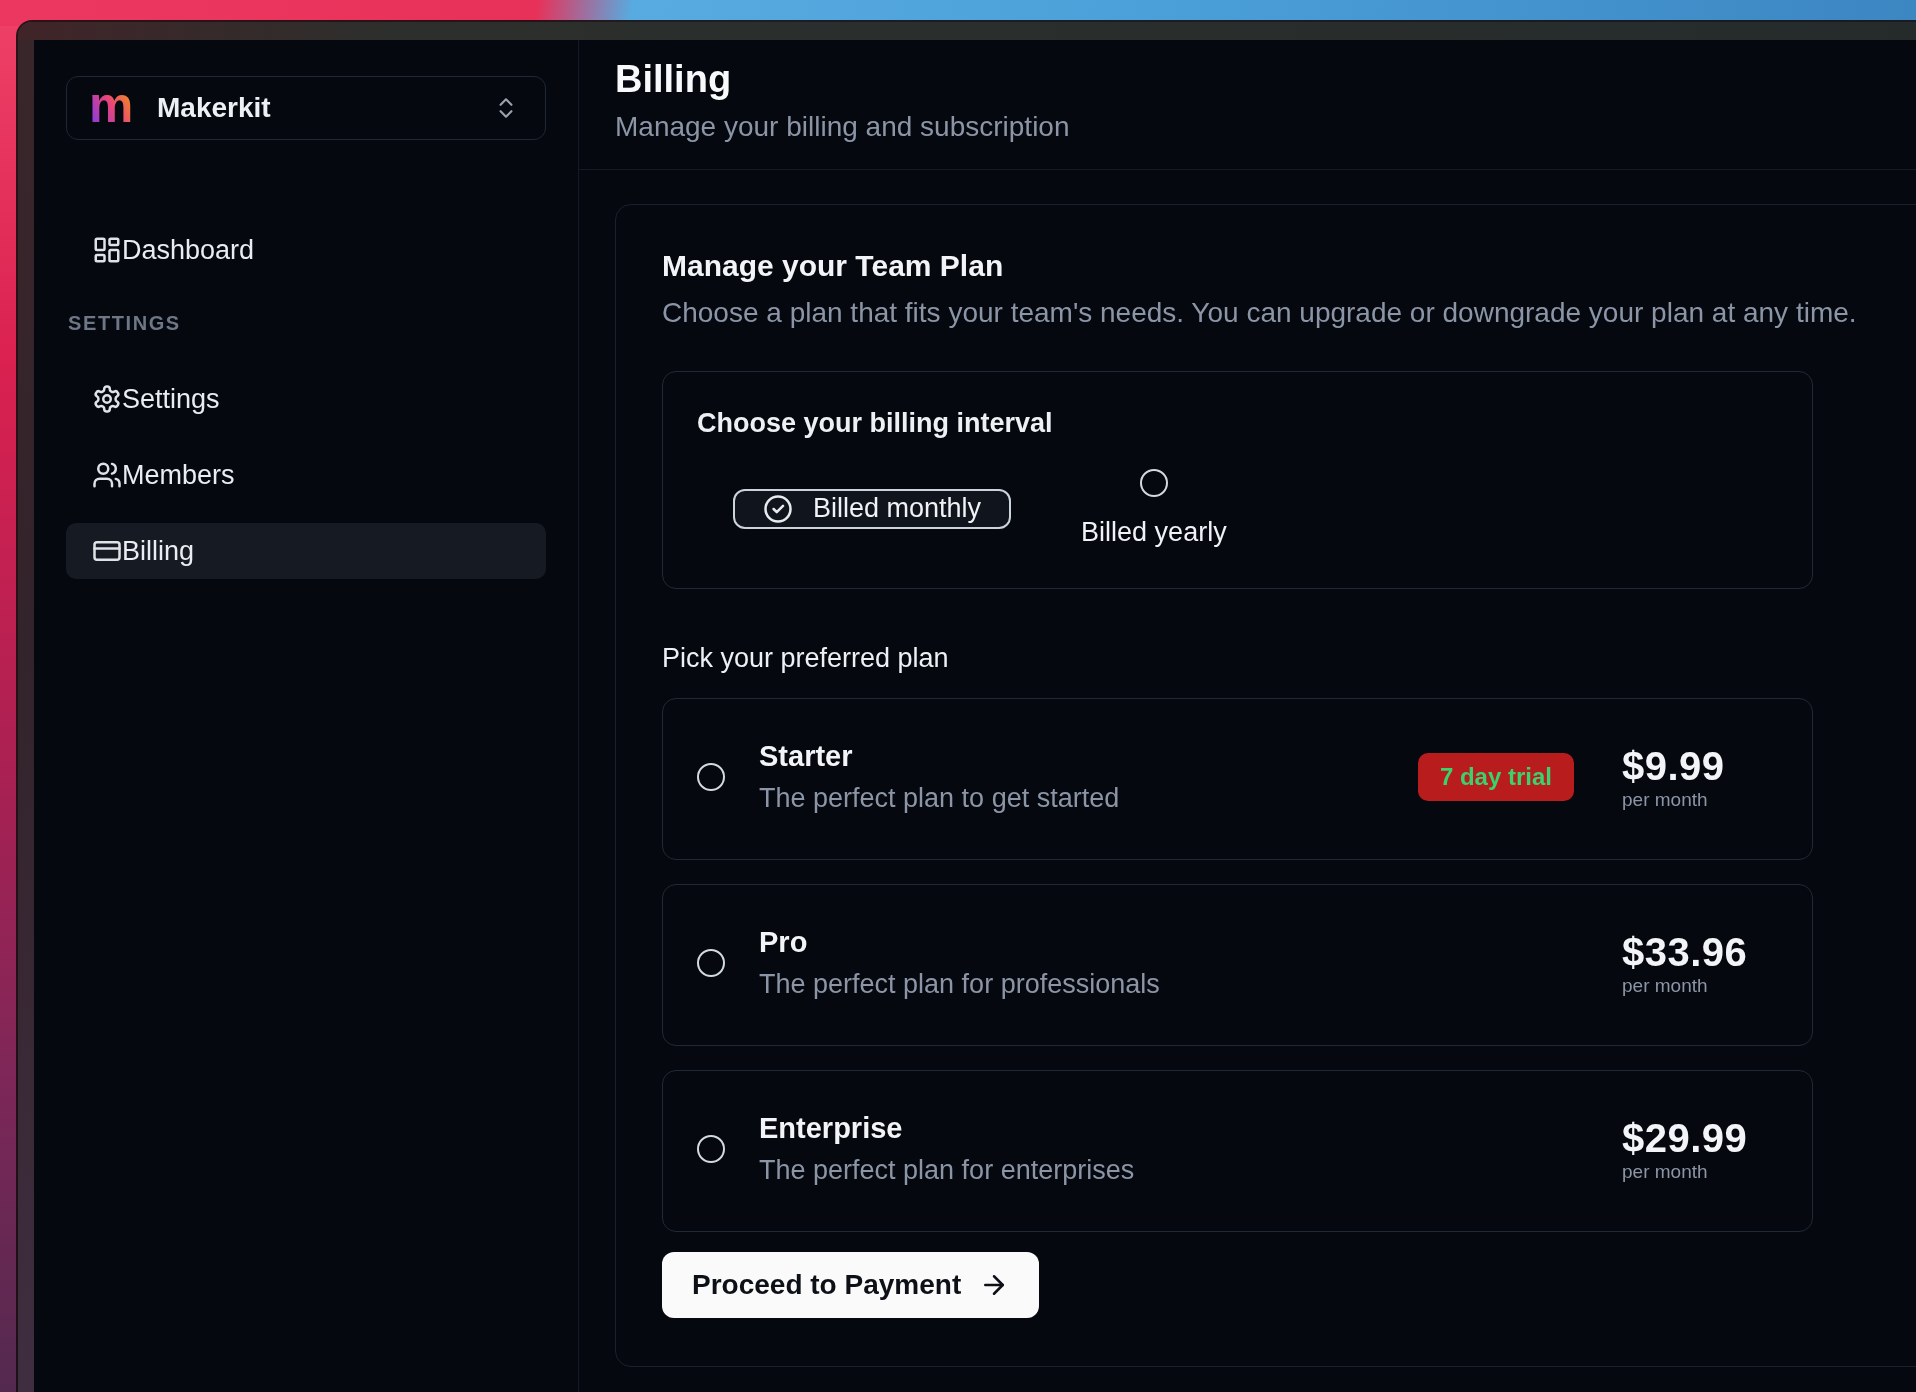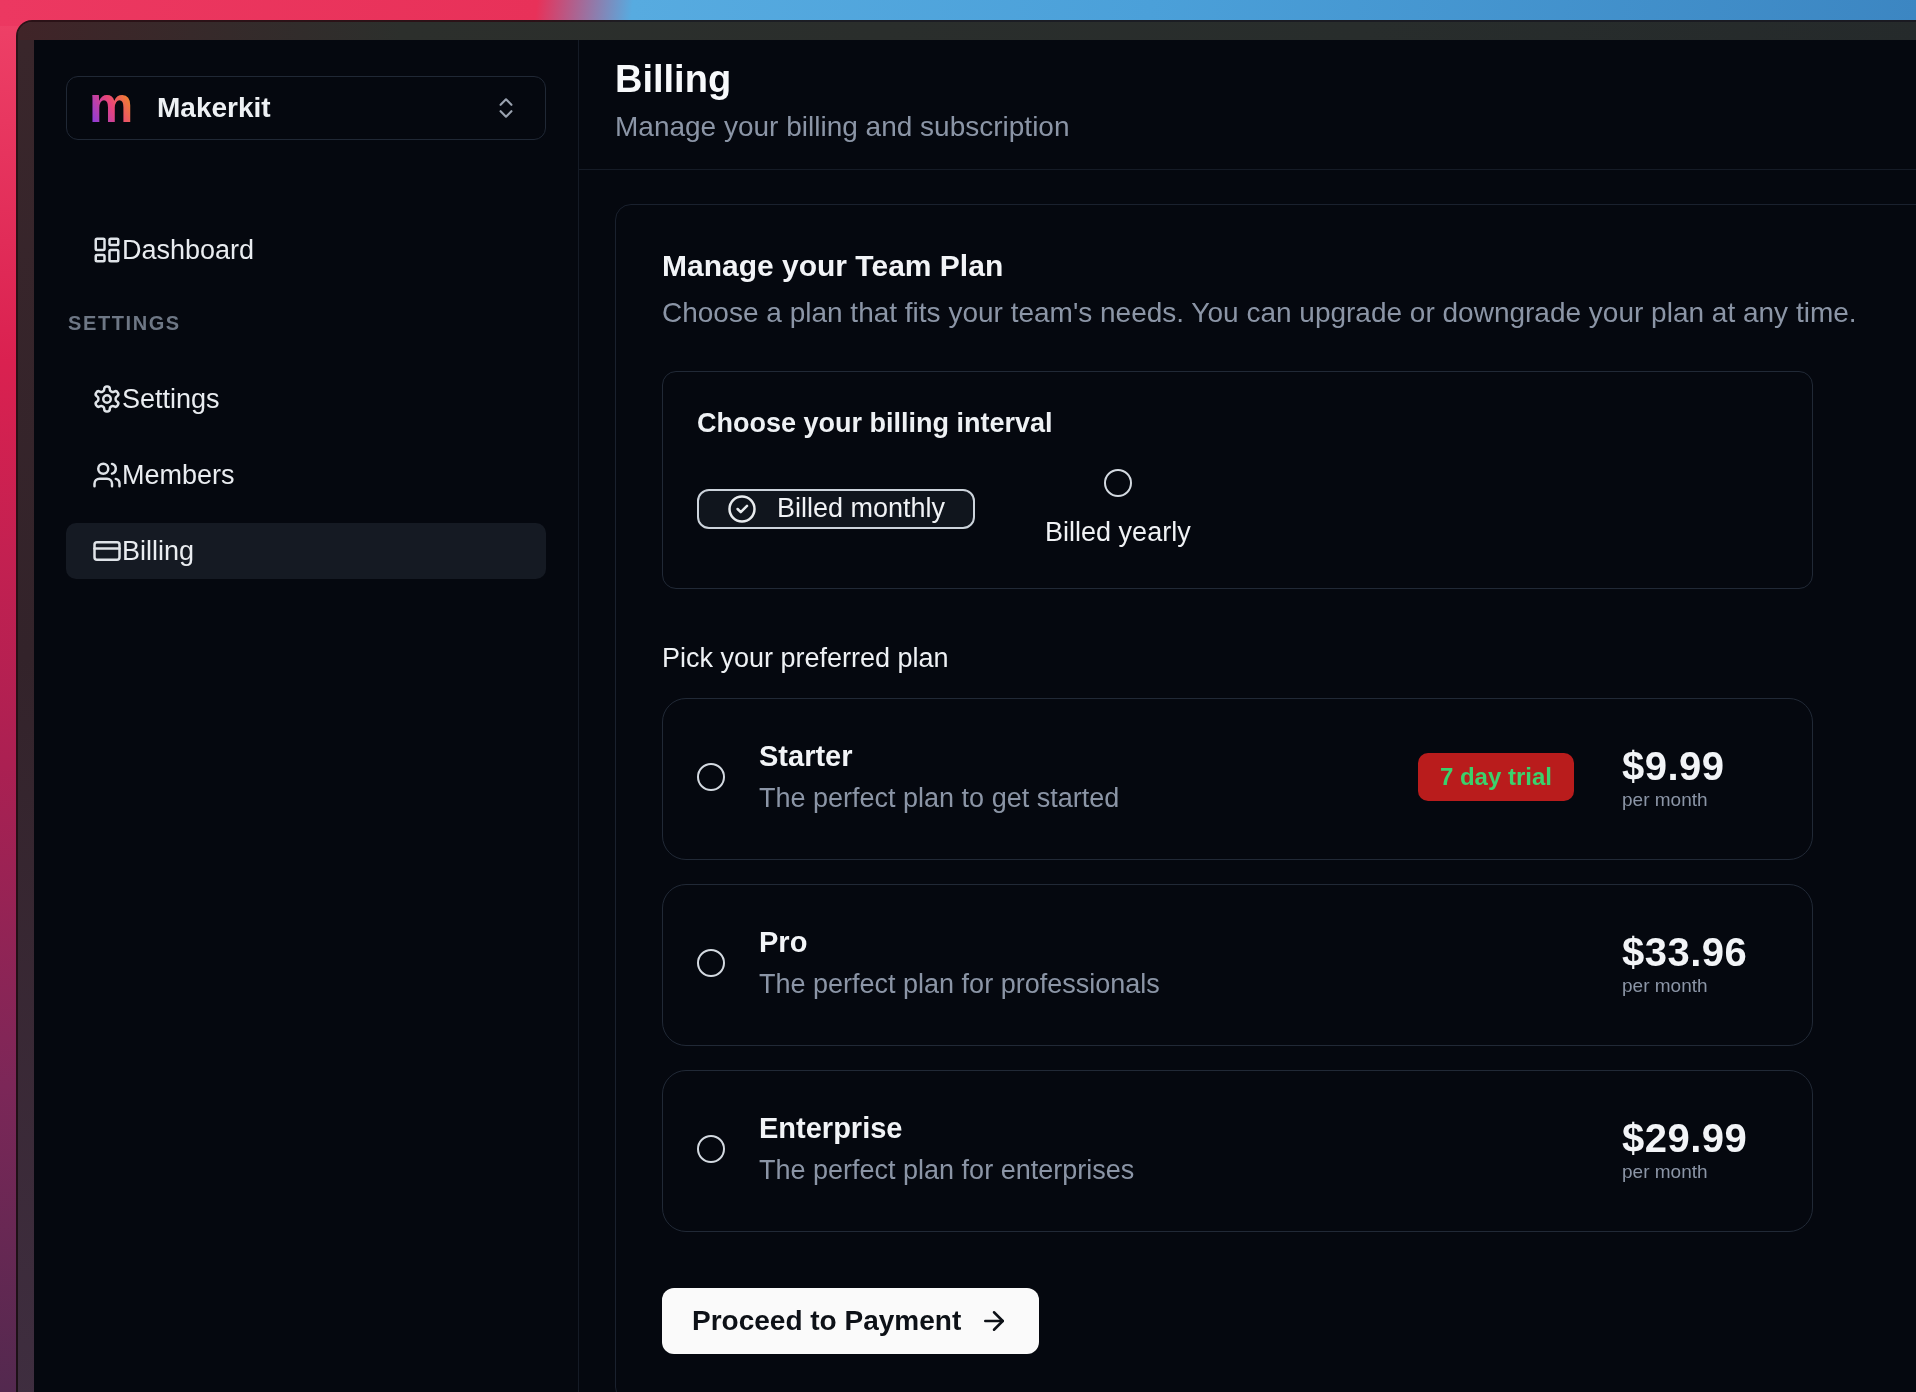--- a/index.html
+++ b/index.html
@@ -45,39 +45,39 @@
 
   .card{ width:1400px; border:1px solid #1a212e; border-radius:16px; padding:44px 0 48px 46px; }
   .card-title{ font-size:30px; font-weight:700; color:#f2f4f7; }
   .card-desc{ margin-top:14px; font-size:28px; color:#8b95a6; white-space:nowrap; }
 
   .interval-box{ width:1151px; border:1px solid #212936; border-radius:14px; margin-top:42px;
     padding:36px 34px 40px; }
   .interval-label{ font-size:27px; font-weight:600; color:#eef1f4; }
   .interval-options{ margin-top:30px; display:flex; align-items:center; gap:70px; }
   .interval-pill{ display:flex; align-items:center; gap:20px; border:2px solid #ccd3db; border-radius:12px;
-    background:#10151d; padding:0 28px; height:40px; font-size:27px; color:#f0f2f5; cursor:pointer; }
+    background:#10151d; padding:0 28px; height:40px; font-size:27px; color:#f0f2f5; cursor:pointer;margin-left:36px; }
   .interval-plain{ display:flex; align-items:center; gap:20px; font-size:27px; color:#f0f2f5; cursor:pointer;flex-direction:column; }
   .radio-circle{ width:28px; height:28px; border-radius:50%; border:2.5px solid #d3d9e0; flex:0 0 28px; }
 
   .plans-label{ margin-top:54px; font-size:27px; color:#eef1f4; }
-  .plan-row{ width:1151px; border:1px solid #212936; border-radius:24px; height:162px; margin-top:24px;
+  .plan-row{ width:1151px; border:1px solid #212936; border-radius:14px; height:162px; margin-top:24px;
     display:flex; align-items:center; padding:0 40px 4px 34px; cursor:pointer; }
   .plan-row:first-of-type{ margin-top:28px; }
   .plan-radio{ margin-right:34px; }
   .plan-name{ font-size:29px; font-weight:700; color:#f2f4f7; }
   .plan-desc{ margin-top:10px; font-size:27px; color:#8b95a6; }
   .plan-spacer{ flex:1; }
   .trial-badge{ background:#b91c1c; color:#3bd16c; font-size:24px; font-weight:700; border-radius:10px;
     padding:10px 22px; margin-right:48px; }
   .plan-price-wrap{ text-align:left; min-width:150px; }
   .plan-price{ font-size:40px; font-weight:700; color:#f2f4f7; letter-spacing:.5px; }
   .plan-period{ margin-top:0; font-size:19px; color:#8b95a6; }
 
-  .submit-btn{ margin-top:56px; height:66px; border:none; border-radius:12px; background:#fafafa;
+  .submit-btn{ margin-top:20px; height:66px; border:none; border-radius:12px; background:#fafafa;
     color:#0d1117; font-size:28px; font-weight:600; display:inline-flex; align-items:center; gap:18px;
     padding:0 30px; cursor:pointer; font-family:inherit; }
 </style>
 </head>
 <body>
 
 <div class="desktop-top"></div>
 
 <div class="window">
   <div class="chrome-top"></div>

